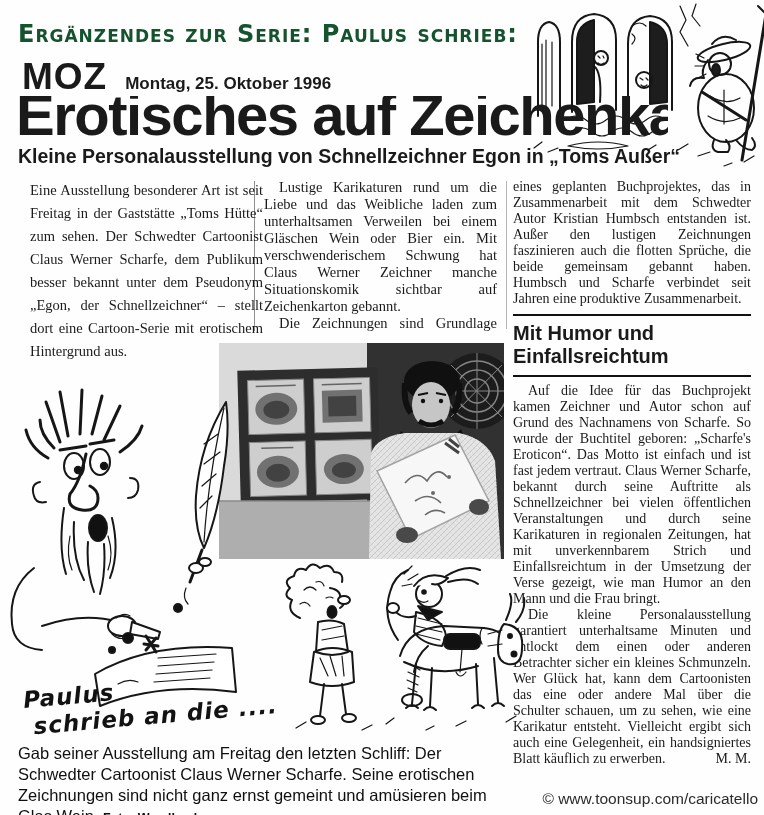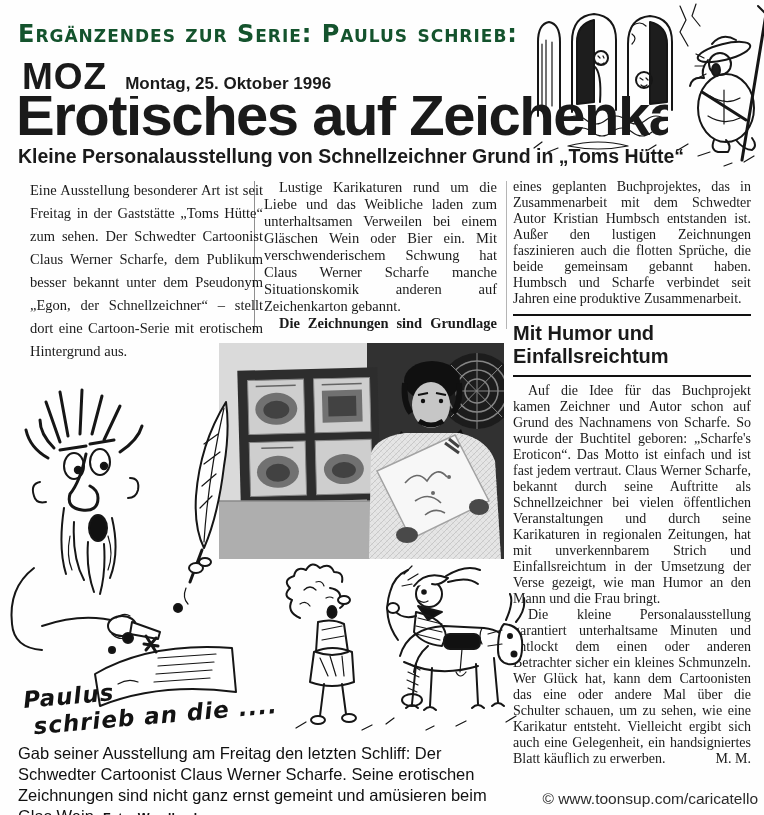--- a/index.html
+++ b/index.html
@@ -20,21 +20,21 @@
   .subhead{position:absolute;left:18px;top:145px;font-family:"Liberation Sans",sans-serif;
            font-size:19.5px;font-weight:700;white-space:nowrap;}
 
   
   .col{position:absolute;top:179px;text-align:justify;}
   .col p{margin:0;}
   .col1{left:30px;width:233px;font-size:14.5px;line-height:23px;}
   .col2{left:264px;width:233px;font-size:14.5px;line-height:17px;}
   .col3{left:513px;width:238px;font-size:14px;line-height:16px;}
   .indent{text-indent:15px;}
-  .force-justify{text-align-last:justify;font-weight:bold;}
+  .force-justify{text-align-last:justify;}
   .vrule{position:absolute;width:1px;background:#8f8f8f;}
   .vrule1{left:254px;top:181px;height:150px;}
   .vrule2{left:506px;top:181px;height:148px;background:#b5b5b5;}
   .col-rule{height:2px;background:#111;margin:7px 0 6px 0;}
   .col-heading{font-family:"Liberation Sans",sans-serif;font-size:20px;line-height:23px;
                font-weight:700;text-align:left;margin:2px 0 4px 0;}
   .byline{float:right;}
 
   
   .photo{position:absolute;left:219px;top:343px;width:285px;height:216px;
@@ -112,30 +112,30 @@
   </svg>
 
   <div class="moz-row">
     <span class="moz">MOZ</span>
     <span class="issue-date">Montag, 25. Oktober 1996</span>
   </div>
 
   <div class="headline-wrap">
     <span class="headline">Erotisches auf Zeichenkarton</span>
   </div>
-  <div class="subhead">Kleine Personalausstellung von Schnellzeichner Grund in „Toms Hütte“</div>
+  <div class="subhead">Kleine Personalausstellung von Schnellzeichner Egon in „Toms Außer“</div>
 
   <div class="vrule vrule1"></div>
   <div class="vrule vrule2"></div>
 
   <div class="col col1">
     <p>Eine Ausstellung besonderer Art ist seit Freitag in der Gaststätte „Toms Hütte“ zum sehen. Der Schwedter Cartoonist Claus Werner Scharfe, dem Publikum besser bekannt unter dem Pseudonym „Egon, der Schnellzeichner“ – stellt dort eine Cartoon-Serie mit erotischem Hintergrund aus.</p>
   </div>
   <div class="col col2">
-    <p class="indent">Lustige Karikaturen rund um die Liebe und das Weibliche laden zum unterhaltsamen Verweilen bei einem Gläschen Wein oder Bier ein. Mit verschwenderischem Schwung hat Claus Werner Scharfe manche Situationskomik anderen auf Zeichenkarton gebannt.</p>
+    <p class="indent">Lustige Karikaturen rund um die Liebe und das Weibliche laden zum unterhaltsamen Verweilen bei einem Gläschen Wein oder Bier ein. Mit verschwenderischem Schwung hat Claus Werner Zeichner manche Situationskomik sichtbar auf Zeichenkarton gebannt.</p>
     <p class="indent force-justify">Die Zeichnungen sind Grundlage</p>
   </div>
   <div class="col col3">
     <p>eines geplanten Buchprojektes, das in Zusammenarbeit mit dem Schwedter Autor Kristian Humbsch entstanden ist. Außer den lustigen Zeichnungen faszinieren auch die flotten Sprüche, die beide gemeinsam gebannt haben. Humbsch und Scharfe verbindet seit Jahren eine produktive Zusammenarbeit.</p>
     <div class="col-rule"></div>
     <h2 class="col-heading">Mit Humor und Einfallsreichtum</h2>
     <div class="col-rule"></div>
     <p class="indent">Auf die Idee für das Buchprojekt kamen Zeichner und Autor schon auf Grund des Nachnamens von Scharfe. So wurde der Buchtitel geboren: „Scharfe's Eroticon“. Das Motto ist einfach und ist fast jedem vertraut. Claus Werner Scharfe, bekannt durch seine Auftritte als Schnellzeichner bei vielen öffentlichen Veranstaltungen und durch seine Karikaturen in regionalen Zeitungen, hat mit unverkennbarem Strich und Einfallsreichtum in der Umsetzung der Verse gezeigt, wie man Humor an den Mann und die Frau bringt.</p>
     <p class="indent">
       <span>Die kleine Personalausstellung garantiert unterhaltsame Minuten und entlockt dem einen oder anderen Betrachter sicher ein kleines Schmunzeln. Wer Glück hat, kann dem Cartoonisten das eine oder andere Mal über die Schulter schauen, um zu sehen, wie eine Karikatur entsteht. Vielleicht ergibt sich auch eine Gelegenheit, ein handsigniertes Blatt käuflich zu erwerben.</span>

